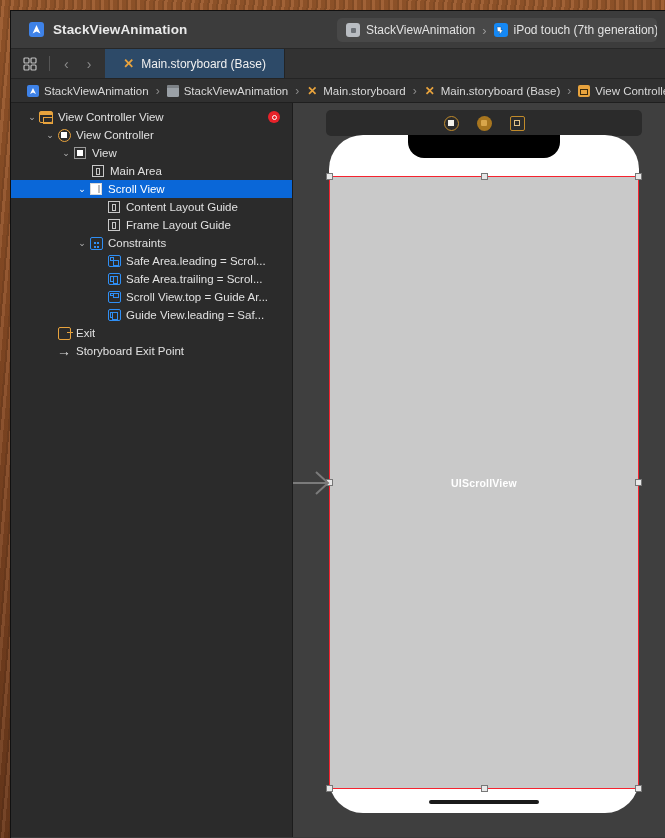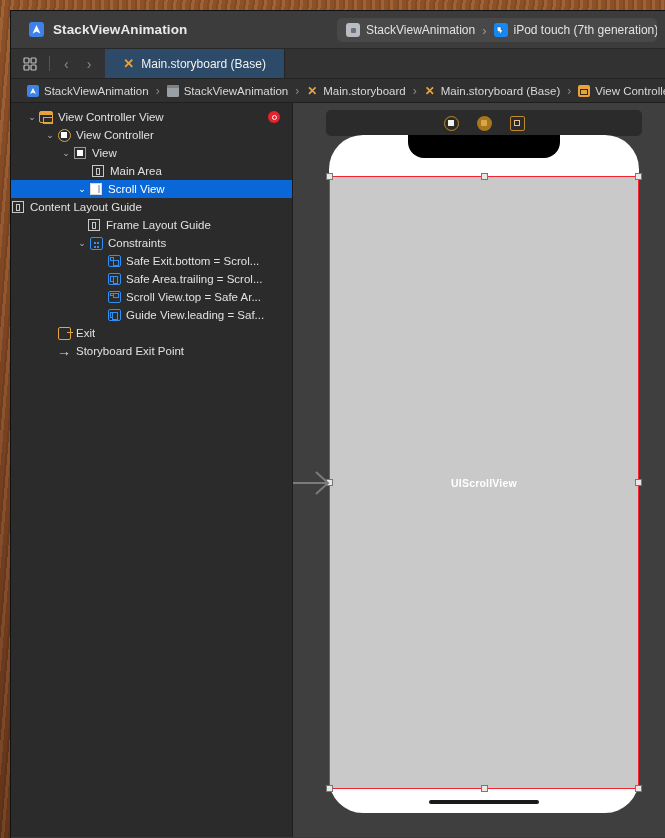--- a/index.html
+++ b/index.html
@@ -433,30 +433,30 @@
       </div>
 
       <div class="row sel" style="padding-left:64px">
         <span class="disc">⌄</span>
         <span class="ticon">
             <span class="ic-scroll"></span>
           </span>
         <span class="rlabel">Scroll View</span>
       </div>
 
-      <div class="row" style="">
+      <div class="row" style="padding-left:96px">
         <span class="ticon">
             <span class="ic-guide">
               <i></i>
             </span>
           </span>
         <span class="rlabel">Content Layout Guide</span>
       </div>
 
-      <div class="row" style="padding-left:76px">
+      <div class="row" style="padding-left:96px">
         <span class="ticon">
             <span class="ic-guide">
               <i></i>
             </span>
           </span>
         <span class="rlabel">Frame Layout Guide</span>
       </div>
 
       <div class="row" style="padding-left:64px">
         <span class="disc">⌄</span>
@@ -468,39 +468,39 @@
           </span>
         <span class="rlabel">Constraints</span>
       </div>
 
       <div class="row" style="padding-left:96px">
         <span class="ticon">
             <span class="ic-cons c-bottom">
               <i></i>
             </span>
           </span>
-        <span class="rlabel">Safe Exit.bottom = Scrol...</span>
+        <span class="rlabel">Safe Area.leading = Scrol...</span>
       </div>
 
       <div class="row" style="padding-left:96px">
         <span class="ticon">
             <span class="ic-cons c-trailing">
               <i></i>
             </span>
           </span>
         <span class="rlabel">Safe Area.trailing = Scrol...</span>
       </div>
 
       <div class="row" style="padding-left:96px">
         <span class="ticon">
             <span class="ic-cons c-top">
               <i></i>
             </span>
           </span>
-        <span class="rlabel">Scroll View.top = Safe Ar...</span>
+        <span class="rlabel">Scroll View.top = Guide Ar...</span>
       </div>
 
       <div class="row" style="padding-left:96px">
         <span class="ticon">
             <span class="ic-cons c-leading">
               <i></i>
             </span>
           </span>
         <span class="rlabel">Guide View.leading = Saf...</span>
       </div>

